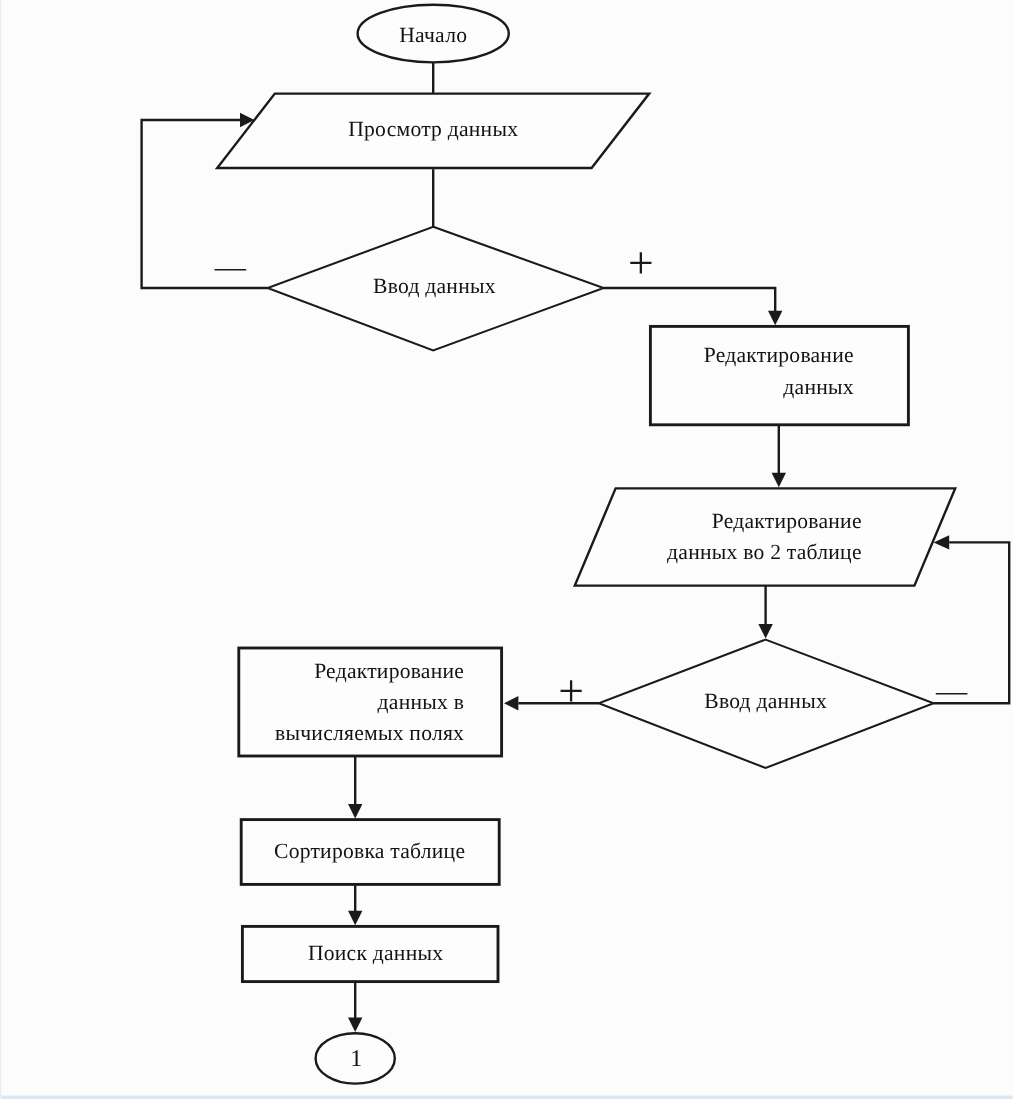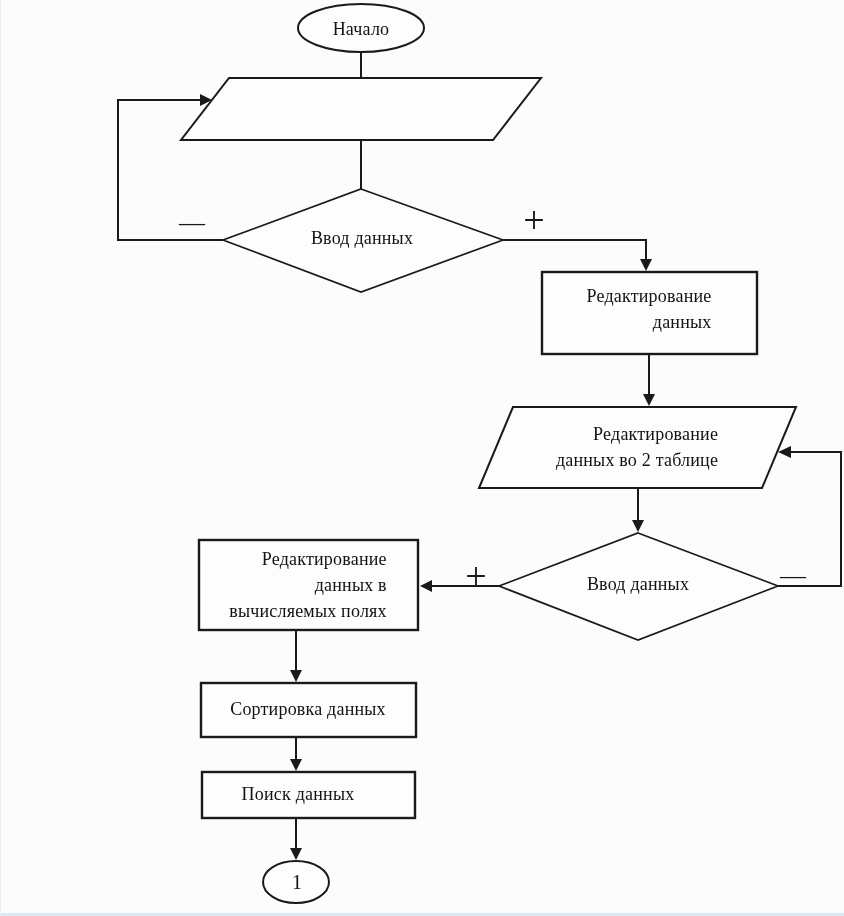--- a/index.html
+++ b/index.html
@@ -93,38 +93,39 @@
       <polygon points="637,533 777,586 637,640 498,586" stroke-width="1.7"></polygon>
       <rect x="198" y="540" width="219" height="90" stroke-width="2.4"></rect>
       <rect x="200" y="683" width="215" height="54" stroke-width="2.4"></rect>
       <rect x="201" y="772" width="213" height="46" stroke-width="2.4"></rect>
       <ellipse cx="295" cy="882" rx="33" ry="21" stroke-width="2"></ellipse>
     </g>
   </svg>
 
   <div class="label" style="left:360px; top:29px;">Начало</div>
 
+  <div class="label" style="left:360px; top:107px;">Просмотр данных</div>
 
   <div class="label" style="left:361px; top:238px;">Ввод данных</div>
 
   <div class="label" style="left:648px; top:309px;">Редактирование
 данных</div>
 
   <div class="label" style="left:636px; top:447px;">Редактирование
 данных во 2 таблице</div>
 
   <div class="label" style="left:637px; top:584px;">Ввод данных</div>
 
   <div class="label" style="left:307px; top:585px;">Редактирование
 данных в
 вычисляемых полях</div>
 
-  <div class="label" style="left:307px; top:709px;">Сортировка данных</div>
+  <div class="label" style="left:307px; top:709px;">Сортировка таблице</div>
 
-  <div class="label" style="left:297px; top:794px;">Поиск данных</div>
+  <div class="label" style="left:312px; top:794px;">Поиск данных</div>
 
   <div class="label connector-num" style="left:296px; top:882px;">1</div>
 
   <div class="branch-sign branch-minus" style="left:191px; top:223px;">—</div>
 
   <div class="branch-sign branch-plus" style="left:533px; top:220px;">+</div>
 
   <div class="branch-sign branch-plus" style="left:475px; top:576px;">+</div>
 
   <div class="branch-sign branch-minus" style="left:792px; top:576px;">—</div>

